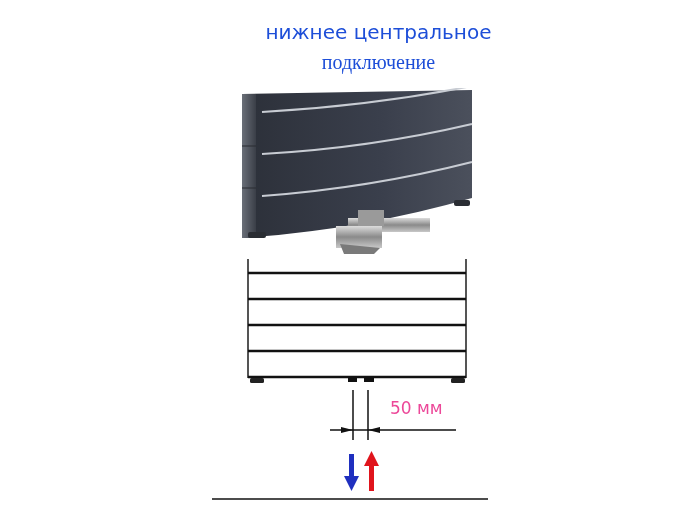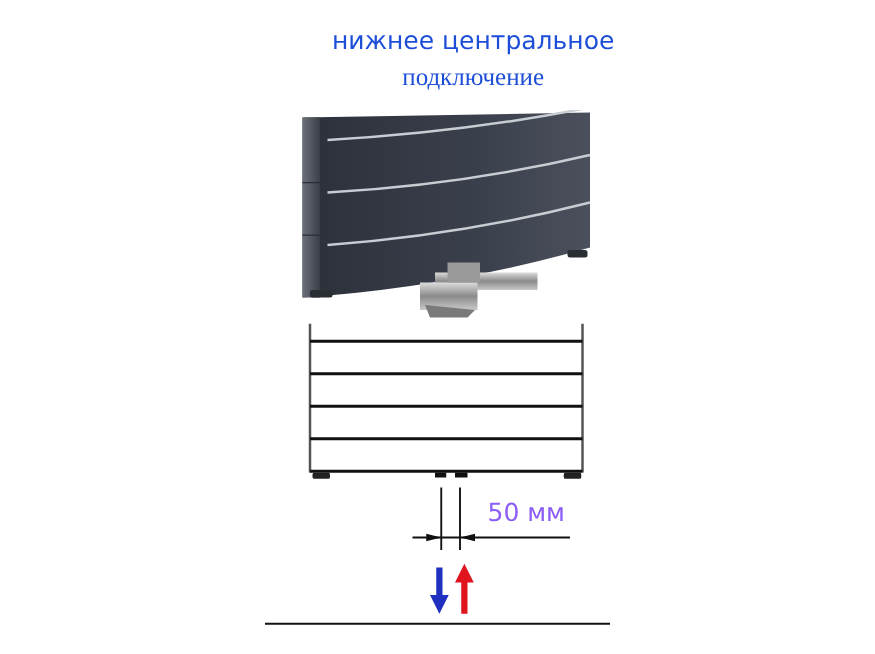--- a/index.html
+++ b/index.html
@@ -2,21 +2,21 @@
 <html><head>
 <meta charset="utf-8">
 <style>
   html, body { margin:0; padding:0; background:#ffffff; }
   body { width:700px; height:523px; position:relative; overflow:hidden; font-family:"DejaVu Sans", sans-serif; }
   .title { position:absolute; left:0; width:669px; text-align:center; font-size:20px; color:#1d4ed8; line-height:28px;padding-left:44px; }
   .t1 { top:18px; }
   .t2 { top:48px;font-family:Liberation Serif, serif; }
   .radiator-photo { position:absolute; left:240px; top:88px; width:240px; height:172px; }
   .draw { position:absolute; left:0; top:0; width:700px; height:523px; }
-  .dim-label { position:absolute; left:390px; top:398px; font-size:20px; color:#8b5cf6; }
+  .dim-label { position:absolute; left:390px; top:398px; font-size:17px; color:#ec4899; }
 </style>
 </head>
 <body>
 
 <div class="title t1">нижнее центральное</div>
 <div class="title t2">подключение</div>
 
 <svg class="radiator-photo" viewBox="0 0 240 172" xmlns="http://www.w3.org/2000/svg">
   <defs>
     <linearGradient id="panel" x1="0" y1="0" x2="1" y2="0">

